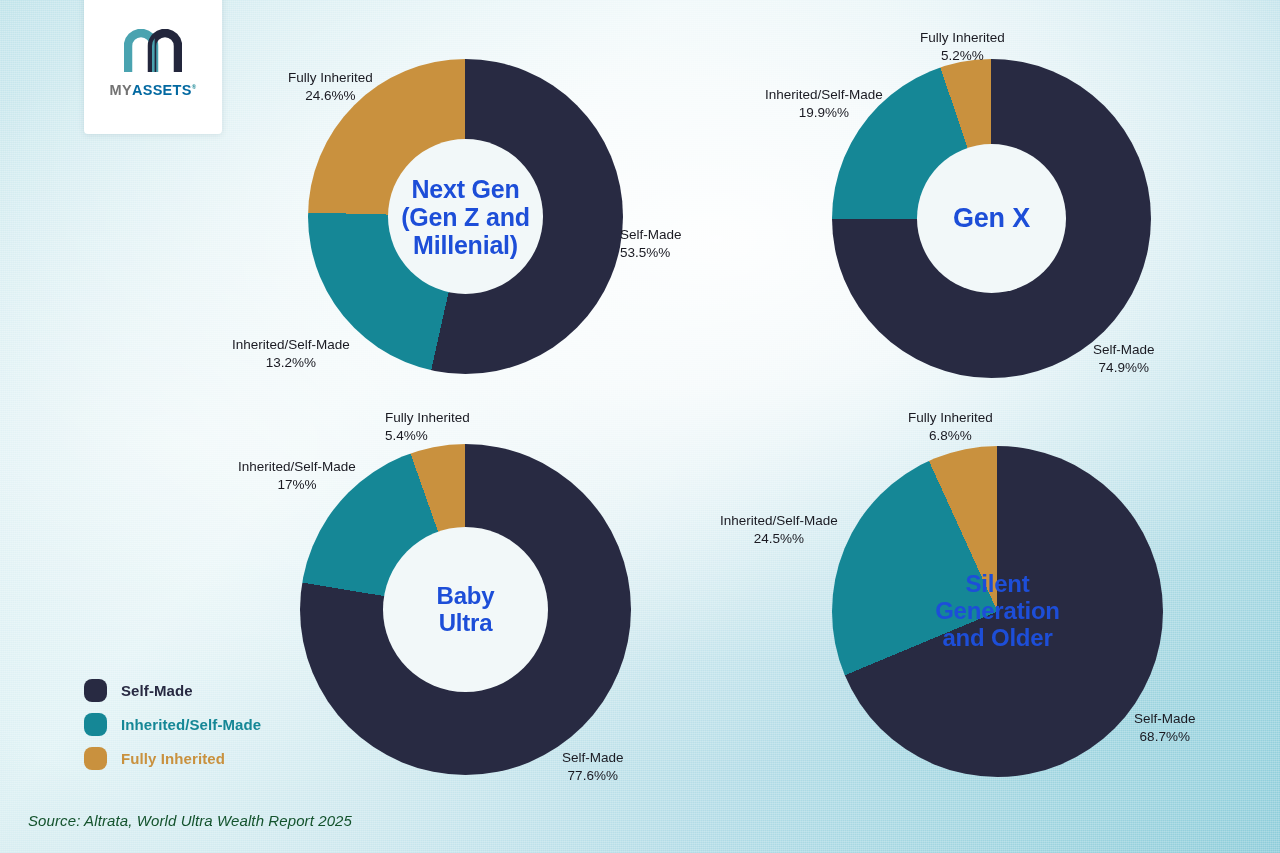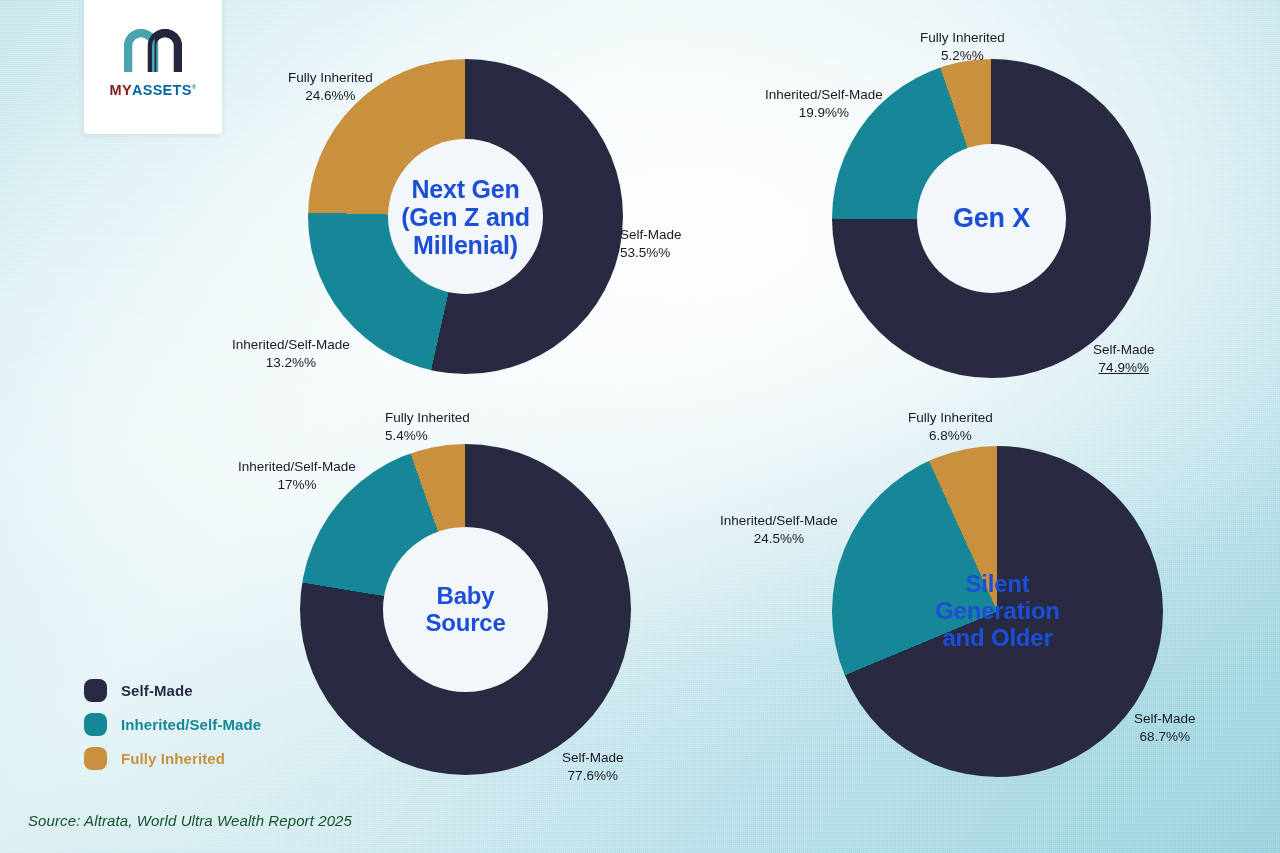--- a/index.html
+++ b/index.html
@@ -24,21 +24,21 @@
     background:radial-gradient(ellipse 120% 110% at 50% 45%, rgba(0,0,0,0) 55%, rgba(60,140,160,.10) 85%, rgba(50,130,155,.17) 100%);}
 
   
   .logo-card{position:absolute;left:84px;top:-8px;width:138px;height:142px;
     background:#ffffff;border-radius:4px;display:flex;flex-direction:column;
     align-items:center;justify-content:center;gap:10px;
     box-shadow:0 1px 6px rgba(20,60,75,.10);}
   .logo-mark{width:58px;height:44px;}
   .logo-word{font-size:14.5px;font-weight:700;letter-spacing:.3px;line-height:1;
     display:flex;align-items:flex-start;}
-  .logo-my{color:#7f1d1d;}
+  .logo-my{color:#737373;}
   .logo-assets{color:#0369a1;}
   .logo-tm{font-size:6px;color:#1b8896;line-height:1;margin-top:1px;}
 
   
   .chart{position:absolute;}
   .donut-wrap{position:absolute;}
   .donut{position:absolute;inset:0;border-radius:50%;}
   .hole{position:absolute;border-radius:50%;display:flex;align-items:center;
     justify-content:center;text-align:center;}
   .hole.filled{background:#f2f8f9;}
@@ -107,39 +107,39 @@
   <div class="donut-wrap" style="left:832px;top:59px;width:319px;height:319px;">
     <div class="donut" id="d1" style="background: conic-gradient(rgb(40, 42, 66) 0deg, rgb(40, 42, 66) 269.64deg, rgb(21, 135, 150) 269.64deg, rgb(21, 135, 150) 341.28deg, rgb(201, 145, 62) 341.28deg, rgb(201, 145, 62) 360deg);"></div>
     <div class="hole filled" style="left:85px;top:85px;width:149px;height:149px;">
       <div class="hole-title" style="font-size:27px;">
         <div>Gen X</div>
       </div>
     </div>
   </div>
   <div class="lbl" style="left:1093px;top:341px;text-align:left;">
     <div>Self-Made</div>
-    <div style="text-align:center;text-decoration:underline;">74.9%%</div>
+    <div style="text-align:center;">74.9%%</div>
   </div>
   <div class="lbl" style="left:765px;top:86px;text-align:left;">
     <div>Inherited/Self-Made</div>
     <div style="text-align:center;">19.9%%</div>
   </div>
   <div class="lbl" style="left:920px;top:29px;text-align:left;">
     <div>Fully Inherited</div>
     <div style="text-align:center;">5.2%%</div>
   </div>
 </div>
 
 <div class="chart">
   <div class="donut-wrap" style="left:300px;top:444px;width:331px;height:331px;">
     <div class="donut" id="d2" style="background: conic-gradient(rgb(40, 42, 66) 0deg, rgb(40, 42, 66) 279.36deg, rgb(21, 135, 150) 279.36deg, rgb(21, 135, 150) 340.56deg, rgb(201, 145, 62) 340.56deg, rgb(201, 145, 62) 360deg);"></div>
     <div class="hole filled" style="left:83px;top:83px;width:165px;height:165px;">
       <div class="hole-title" style="font-size:24px;">
         <div>Baby</div>
-        <div>Source</div>
+        <div>Ultra</div>
       </div>
     </div>
   </div>
   <div class="lbl" style="left:562px;top:749px;text-align:left;">
     <div>Self-Made</div>
     <div style="text-align:center;">77.6%%</div>
   </div>
   <div class="lbl" style="left:238px;top:458px;text-align:left;">
     <div>Inherited/Self-Made</div>
     <div style="text-align:center;">17%%</div>

